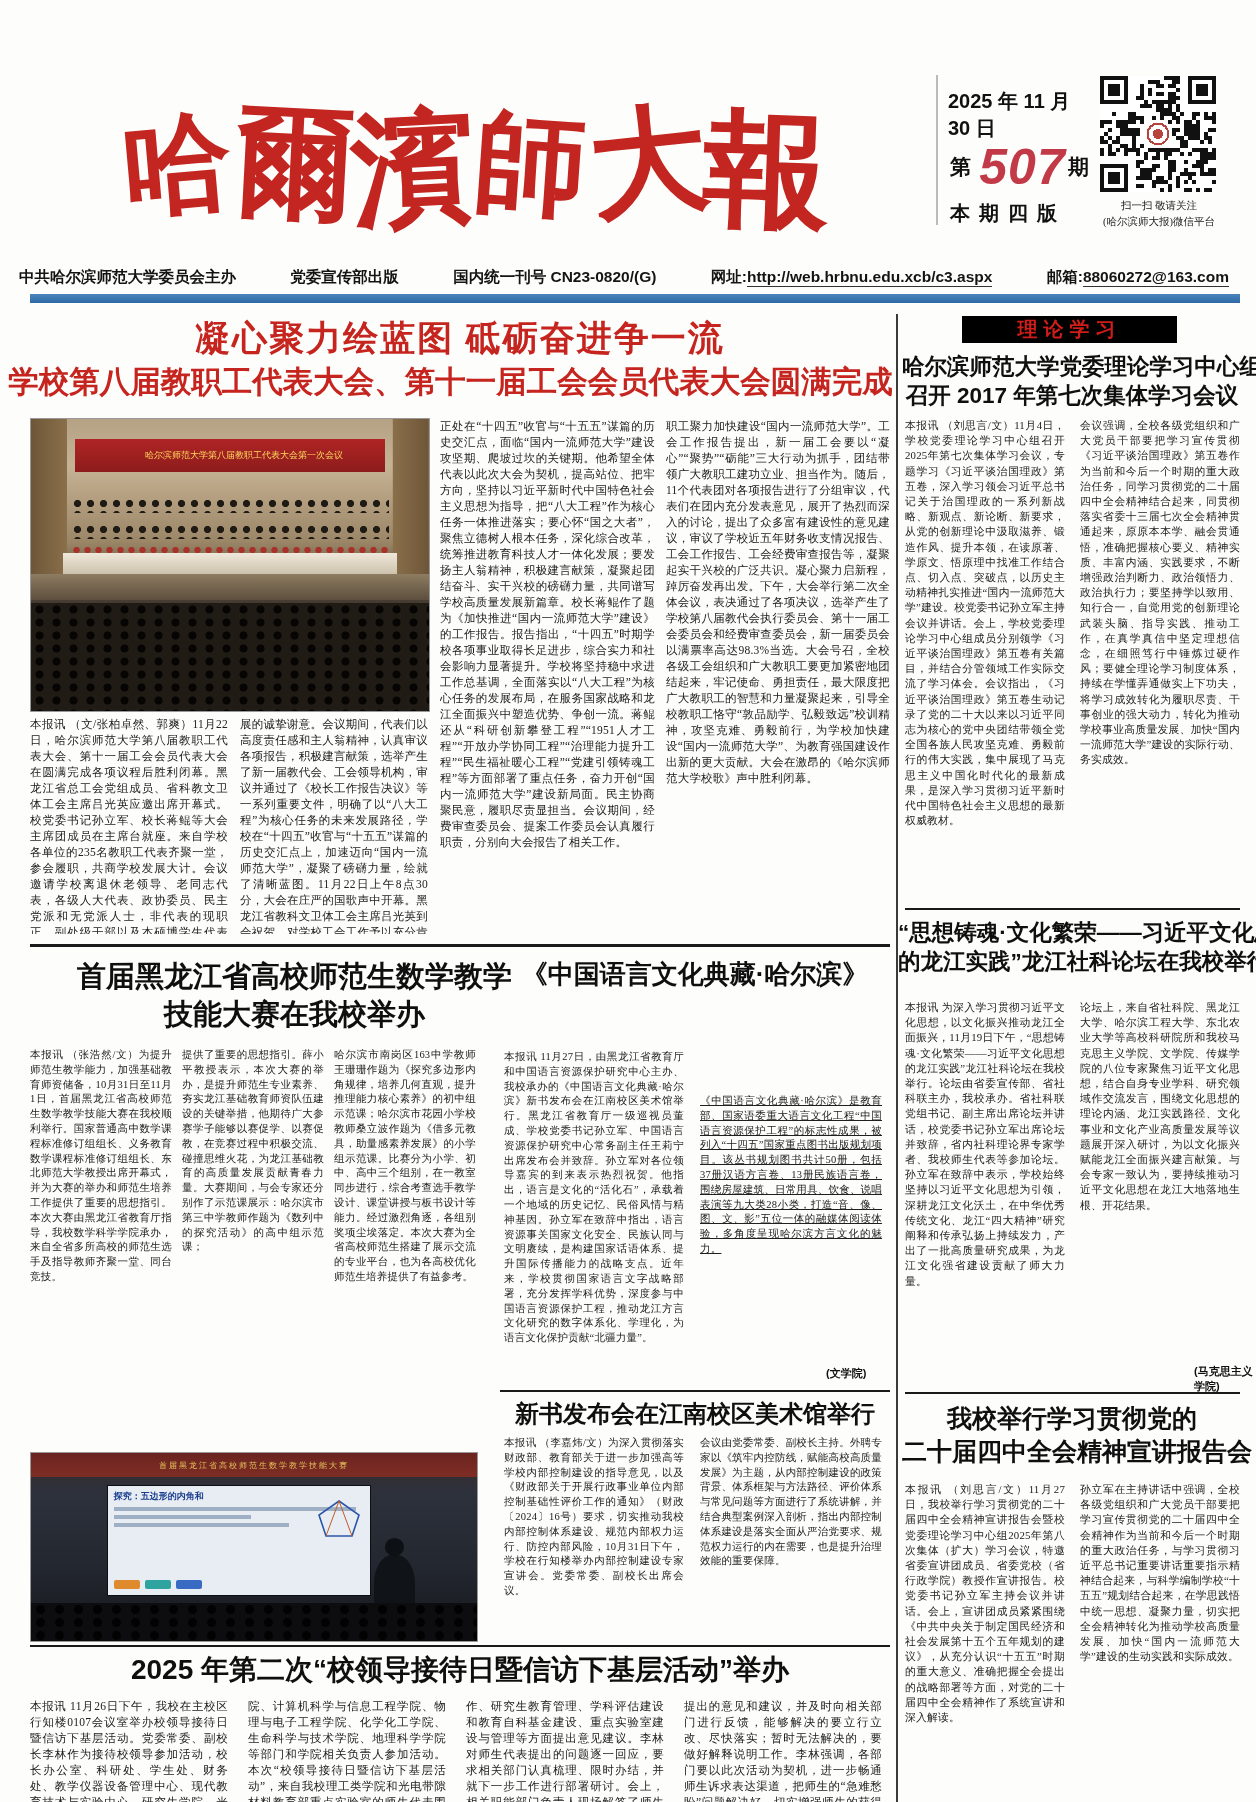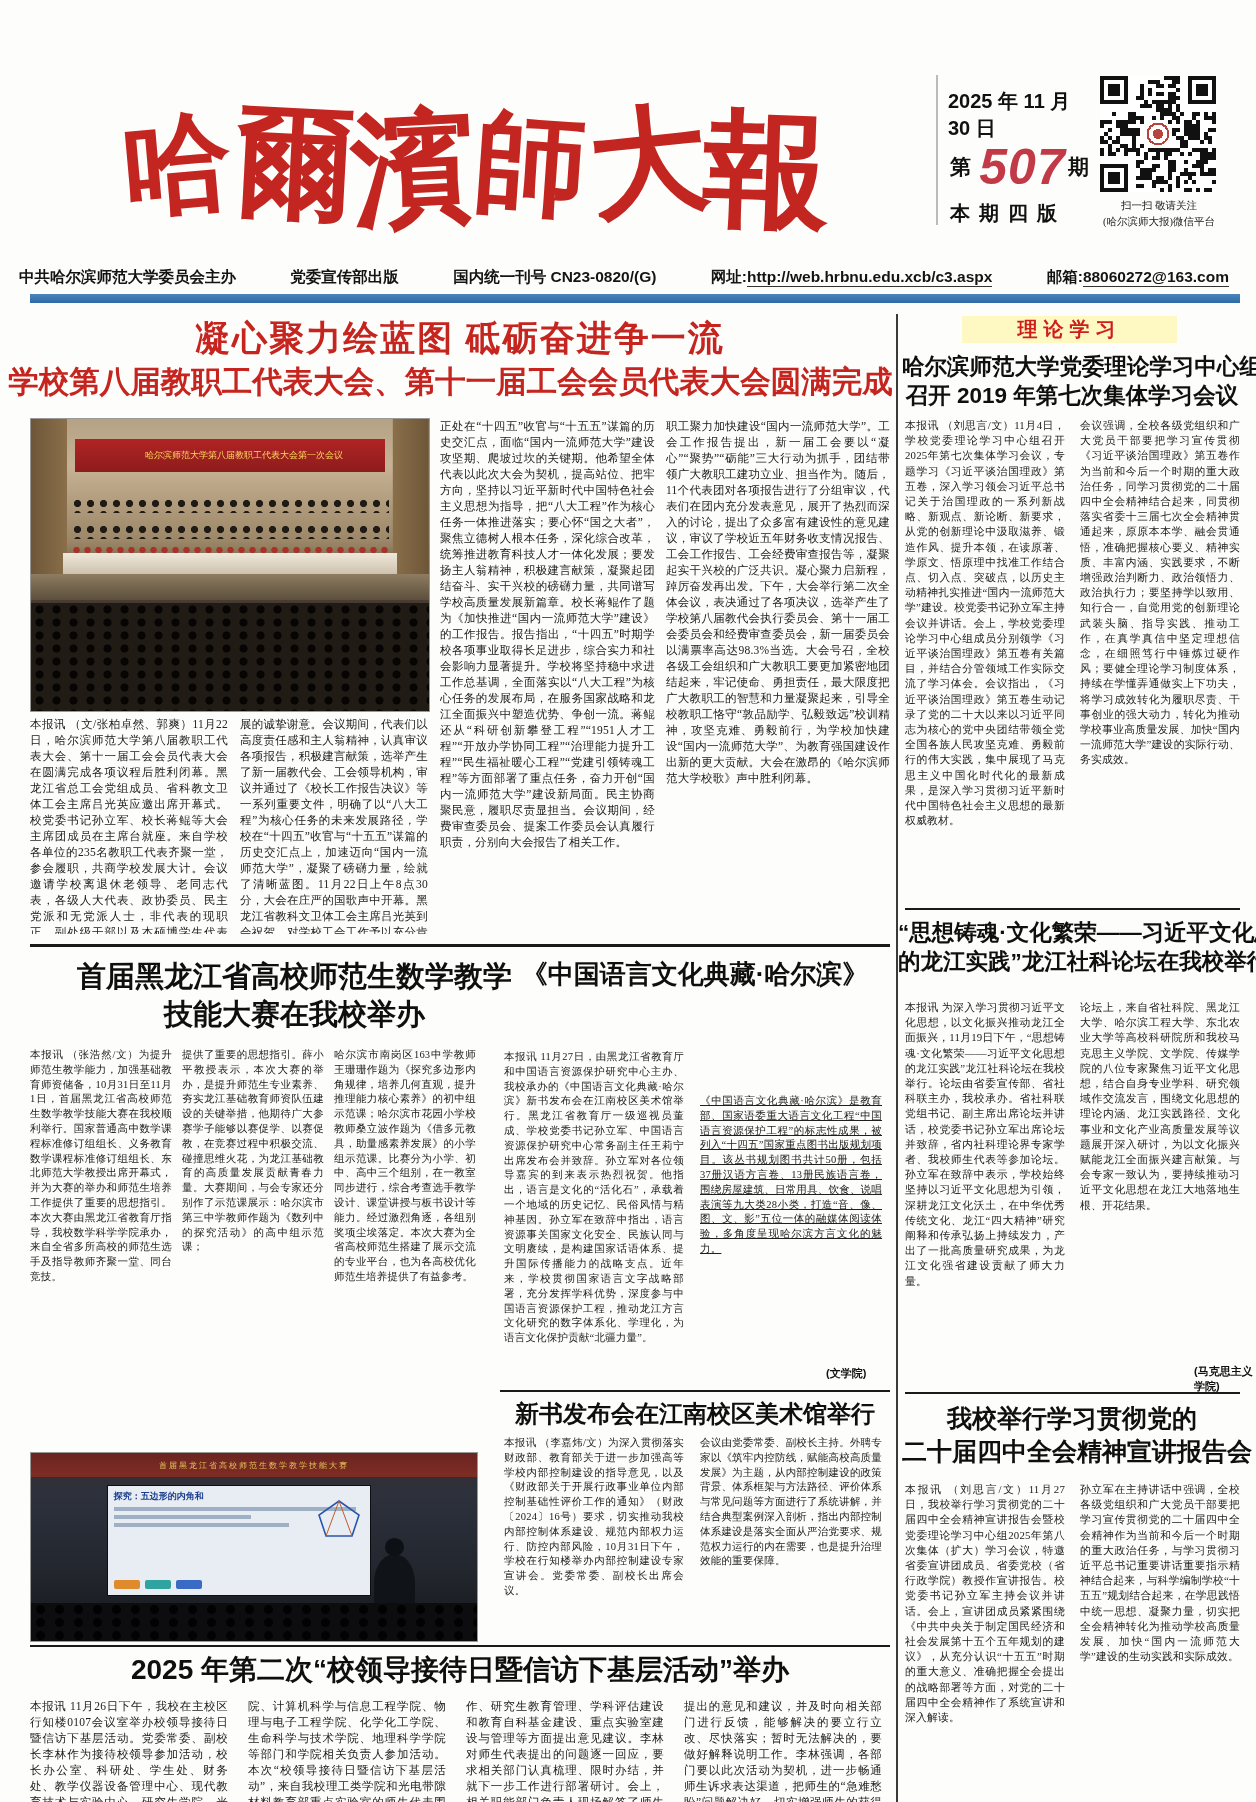--- a/index.html
+++ b/index.html
@@ -35,21 +35,21 @@
         font-size:30.5px;text-align:center;white-space:nowrap;letter-spacing:0px;}
   .blk-head{font-family:"Liberation Sans","DejaVu Sans",sans-serif;font-weight:800;color:#0f0f0f;
         text-align:center;line-height:1.3;white-space:nowrap;}
   .hrule{background:#1a1a1a;}
   
   .col{position:absolute;text-align:justify;overflow:hidden;color:#202020;
        font-size:11.5px;line-height:16px;letter-spacing:.2px;}
   .col.small{font-size:10.5px;line-height:14.8px;}
   .col.mid{font-size:10.8px;line-height:15.2px;}
   
-  .band{background:#fef9c3;display:flex;align-items:center;justify-content:center;}
+  .band{background:#000000;display:flex;align-items:center;justify-content:center;}
   .band span{font-family:"Liberation Sans","DejaVu Sans",sans-serif;font-weight:800;color:#cf1d1a;
         font-size:20px;letter-spacing:6px;}
   
   .photo1{background:linear-gradient(180deg,#b5a184 0%,#c6b294 16%,#9b8767 42%,#6d5c46 52%,#39312a 66%,#1f1b17 100%);
         overflow:hidden;border:1px solid #999;}
   .ph1-banner{position:absolute;left:11%;right:11%;top:7%;height:11%;background:linear-gradient(180deg,#b02424,#8d1c1c);
         display:flex;align-items:center;justify-content:center;overflow:hidden;padding-left:28px;}
   .ph1-banner div{color:#ffd95e;font-size:9px;white-space:nowrap;font-family:"Liberation Sans",sans-serif;}
   .ph1-wallL,.ph1-wallR{position:absolute;top:0;width:9%;height:62%;background:linear-gradient(90deg,#6d5638,#8a6f4a);}
   .ph1-wallL{left:0;} .ph1-wallR{right:0;transform:scaleX(-1);}
@@ -428,21 +428,21 @@
   <div class="col" style="left:30px;top:716px;width:198px;height:218px;">本报讯 （文/张柏卓然、郭爽）11月22日，哈尔滨师范大学第八届教职工代表大会、第十一届工会会员代表大会在圆满完成各项议程后胜利闭幕。黑龙江省总工会党组成员、省科教文卫体工会主席吕光英应邀出席开幕式。校党委书记孙立军、校长蒋鲲等大会主席团成员在主席台就座。来自学校各单位的235名教职工代表齐聚一堂，参会履职，共商学校发展大计。会议邀请学校离退休老领导、老同志代表，各级人大代表、政协委员、民主党派和无党派人士，非代表的现职正、副处级干部以及本硕博学生代表列席开幕式。开幕式由校党委副书记王辉主持。会前，孙立军和蒋鲲向与会老领导、老同志代表敬献鲜花，并代表全校师生员工表达对离退休教职工长期关心和支持学校发</div>
   <div class="col" style="left:240px;top:716px;width:188px;height:218px;">展的诚挚谢意。会议期间，代表们以高度责任感和主人翁精神，认真审议各项报告，积极建言献策，选举产生了新一届教代会、工会领导机构，审议并通过了《校长工作报告决议》等一系列重要文件，明确了以“八大工程”为核心任务的未来发展路径，学校在“十四五”收官与“十五五”谋篇的历史交汇点上，加速迈向“国内一流师范大学”，凝聚了磅礴力量，绘就了清晰蓝图。11月22日上午8点30分，大会在庄严的国歌声中开幕。黑龙江省教科文卫体工会主席吕光英到会祝贺，对学校工会工作予以充分肯定，并希望新一届工会能继续强化思想政治引领，用心服务教职工，在学校发展中展现新作为。校党委书记孙立军在致辞中深刻分析了学校当前所处的历史方位。他指出，学校</div>
   <div class="col" style="left:440px;top:418px;width:215px;height:516px;">正处在“十四五”收官与“十五五”谋篇的历史交汇点，面临“国内一流师范大学”建设攻坚期、爬坡过坎的关键期。他希望全体代表以此次大会为契机，提高站位、把牢方向，坚持以习近平新时代中国特色社会主义思想为指导，把“八大工程”作为核心任务一体推进落实；要心怀“国之大者”，聚焦立德树人根本任务，深化综合改革，统筹推进教育科技人才一体化发展；要发扬主人翁精神，积极建言献策，凝聚起团结奋斗、实干兴校的磅礴力量，共同谱写学校高质量发展新篇章。校长蒋鲲作了题为《加快推进“国内一流师范大学”建设》的工作报告。报告指出，“十四五”时期学校各项事业取得长足进步，综合实力和社会影响力显著提升。学校将坚持稳中求进工作总基调，全面落实以“八大工程”为核心任务的发展布局，在服务国家战略和龙江全面振兴中塑造优势、争创一流。蒋鲲还从“科研创新攀登工程”“1951人才工程”“开放办学协同工程”“治理能力提升工程”“民生福祉暖心工程”“党建引领铸魂工程”等方面部署了重点任务，奋力开创“国内一流师范大学”建设新局面。民主协商聚民意，履职尽责显担当。会议期间，经费审查委员会、提案工作委员会认真履行职责，分别向大会报告了相关工作。</div>
   <div class="col" style="left:666px;top:418px;width:224px;height:516px;">职工聚力加快建设“国内一流师范大学”。工会工作报告提出，新一届工会要以“凝心”“聚势”“砺能”三大行动为抓手，团结带领广大教职工建功立业、担当作为。随后，11个代表团对各项报告进行了分组审议，代表们在团内充分发表意见，展开了热烈而深入的讨论，提出了众多富有建设性的意见建议，审议了学校近五年财务收支情况报告、工会工作报告、工会经费审查报告等，凝聚起实干兴校的广泛共识。凝心聚力启新程，踔厉奋发再出发。下午，大会举行第二次全体会议，表决通过了各项决议，选举产生了学校第八届教代会执行委员会、第十一届工会委员会和经费审查委员会，新一届委员会以满票率高达98.3%当选。大会号召，全校各级工会组织和广大教职工要更加紧密地团结起来，牢记使命、勇担责任，最大限度把广大教职工的智慧和力量凝聚起来，引导全校教职工恪守“敦品励学、弘毅致远”校训精神，攻坚克难、勇毅前行，为学校加快建设“国内一流师范大学”、为教育强国建设作出新的更大贡献。大会在激昂的《哈尔滨师范大学校歌》声中胜利闭幕。</div>
 
   <div class="abs band" style="left:962px;top:316px;width:215px;height:27px;">
     <span>理论学习</span>
   </div>
   <div class="abs blk-head" style="left:902px;top:352px;width:340px;font-size:22.5px;">
     <div>哈尔滨师范大学党委理论学习中心组</div>
-    <div>召开 2019 年第七次集体学习会议</div>
+    <div>召开 2017 年第七次集体学习会议</div>
   </div>
   <div class="col mid" style="left:905px;top:418px;width:160px;height:486px;">本报讯 （刘思言/文）11月4日，学校党委理论学习中心组召开2025年第七次集体学习会议，专题学习《习近平谈治国理政》第五卷，深入学习领会习近平总书记关于治国理政的一系列新战略、新观点、新论断、新要求，从党的创新理论中汲取滋养、锻造作风、提升本领，在读原著、学原文、悟原理中找准工作结合点、切入点、突破点，以历史主动精神扎实推进“国内一流师范大学”建设。校党委书记孙立军主持会议并讲话。会上，学校党委理论学习中心组成员分别领学《习近平谈治国理政》第五卷有关篇目，并结合分管领域工作实际交流了学习体会。会议指出，《习近平谈治国理政》第五卷生动记录了党的二十大以来以习近平同志为核心的党中央团结带领全党全国各族人民攻坚克难、勇毅前行的伟大实践，集中展现了马克思主义中国化时代化的最新成果，是深入学习贯彻习近平新时代中国特色社会主义思想的最新权威教材。</div>
   <div class="col mid" style="left:1080px;top:418px;width:160px;height:486px;">会议强调，全校各级党组织和广大党员干部要把学习宣传贯彻《习近平谈治国理政》第五卷作为当前和今后一个时期的重大政治任务，同学习贯彻党的二十届四中全会精神结合起来，同贯彻落实省委十三届七次全会精神贯通起来，原原本本学、融会贯通悟，准确把握核心要义、精神实质、丰富内涵、实践要求，不断增强政治判断力、政治领悟力、政治执行力；要坚持学以致用、知行合一，自觉用党的创新理论武装头脑、指导实践、推动工作，在真学真信中坚定理想信念，在细照笃行中锤炼过硬作风；要健全理论学习制度体系，持续在学懂弄通做实上下功夫，将学习成效转化为履职尽责、干事创业的强大动力，转化为推动学校事业高质量发展、加快“国内一流师范大学”建设的实际行动、务实成效。</div>
 
   <div class="abs hrule" style="left:905px;top:908px;width:335px;height:2px;"></div>
 
   <div class="abs blk-head" style="left:898px;top:918px;width:348px;font-size:22.5px;">
     <div>“思想铸魂·文化繁荣——习近平文化思想</div>
     <div>的龙江实践”龙江社科论坛在我校举行</div>
   </div>

